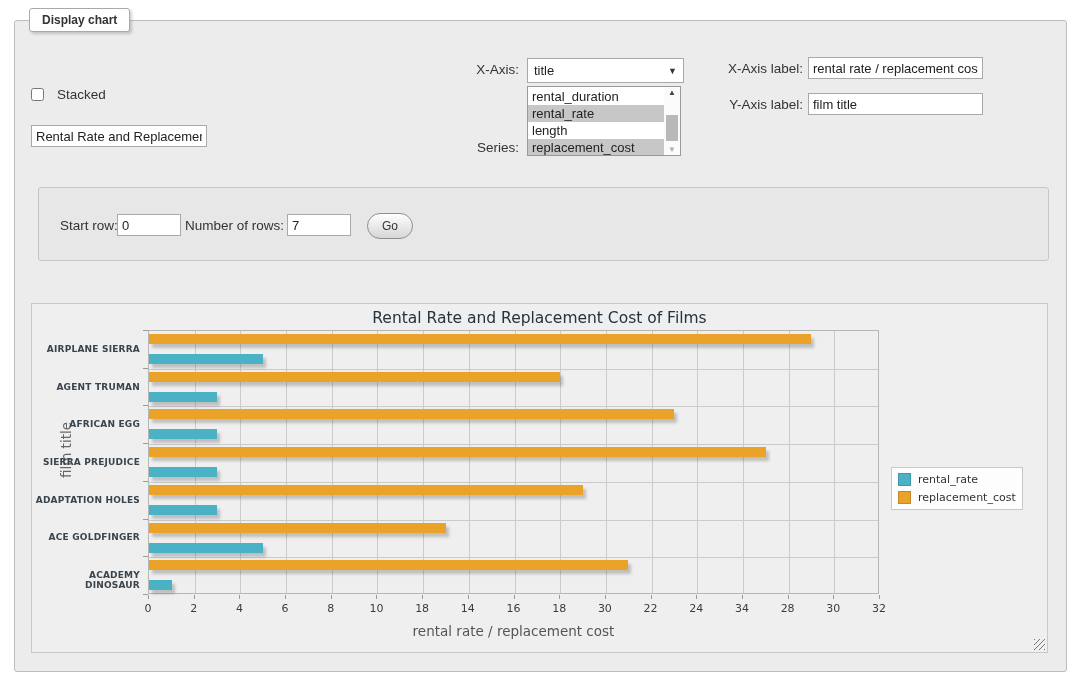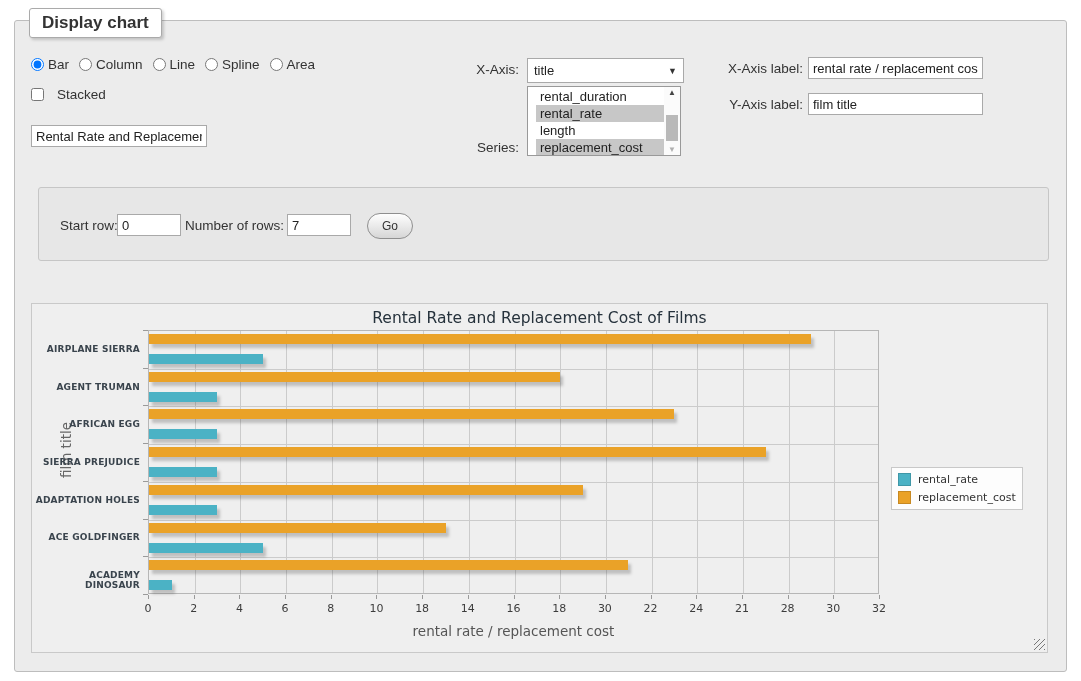--- a/index.html
+++ b/index.html
@@ -2,21 +2,21 @@
 <html><head>
 <meta charset="utf-8">
 <style>
   * { margin:0; padding:0; box-sizing:border-box; }
   html,body { width:1081px; height:681px; background:#fff; font-family:"Liberation Sans", sans-serif; }
   body { position:relative; overflow:hidden; }
 
   .fieldset { position:absolute; left:14px; top:20px; width:1053px; height:652px;
     background:#ececec; border:1px solid #bdbdbd; border-radius:3px; }
   .fieldset-legend { position:absolute; left:14px; top:-13px; background:#fff;
-    border:1px solid #aaa; border-radius:3px; padding:4px 12px; font-size:17px; font-weight:bold;
+    border:1px solid #aaa; border-radius:3px; padding:4px 12px; font-size:12px; font-weight:bold;
     color:#333; box-shadow:2px 2px 3px rgba(0,0,0,0.18); }
 
   .lbl { font-size:13.5px; color:#333; }
 
   .radio-row { position:absolute; left:16px; top:36px; display:flex; align-items:center; gap:10px; }
   .radio-row label { display:flex; align-items:center; gap:4px; font-size:13.5px; color:#333; }
   input[type=radio], input[type=checkbox] { width:13px; height:13px; }
 
   .stacked-row { position:absolute; left:16px; top:66px; display:flex; align-items:center; gap:13px; }
 
@@ -26,21 +26,21 @@
 
   .xaxis-label-txt  { position:absolute; left:400px; top:41px; width:104px; text-align:right; }
   .xaxis-select { position:absolute; left:512px; top:37px; width:157px; height:25px; background:#fff;
     border:1px solid #a9a9a9; font-size:13px; color:#222; display:flex; align-items:center;
     padding:0 6px; justify-content:space-between; }
   .xaxis-select .arrow { font-size:9px; color:#333; }
 
   .series-label-txt { position:absolute; left:400px; top:119px; width:104px; text-align:right; }
   .series-list { position:absolute; left:512px; top:65px; width:154px; height:70px; background:#fff;
     border:1px solid #999; overflow:hidden; }
-  .series-items { position:absolute; left:8px; top:1px; right:16px; }
+  .series-items { position:absolute; left:0; top:1px; right:16px; }
   .series-item { height:17px; line-height:17px; font-size:13px; color:#222; padding-left:4px;
     white-space:nowrap; }
   .series-item.selected { background:#c7c7c7; }
   .series-scrollbar { position:absolute; right:0; top:0; bottom:0; width:16px; background:#fbfbfb; }
   .sb-up { position:absolute; top:1px; left:0; right:0; text-align:center; font-size:8px; color:#444; }
   .sb-thumb { position:absolute; top:28px; left:2px; right:2px; height:26px; background:#b9b9b9; }
   .sb-down { position:absolute; bottom:1px; left:0; right:0; text-align:center; font-size:8px; color:#b0b0b0; }
 
   .field-label-x { position:absolute; left:700px; top:40px; width:88px; text-align:right; }
   .field-input-x { position:absolute; left:793px; top:36px; width:175px; }
@@ -81,42 +81,20 @@
   .legend-text { font-size:11px; color:#333; white-space:nowrap; }
   .resize-grip { position:absolute; right:2px; bottom:2px; width:11px; height:11px;
     background:repeating-linear-gradient(135deg, #777 0 1px, transparent 1px 3.6px); }
 </style>
 </head>
 <body>
 
 <div class="fieldset">
   <div class="fieldset-legend">Display chart</div>
 
-  <div class="radio-row" id="chart-type-radios">
-      <label>
-        <input type="radio" name="ctype" checked="" style="">
-        <span>Bar</span>
-      </label>
-      <label>
-        <input type="radio" name="ctype" style="">
-        <span>Column</span>
-      </label>
-      <label>
-        <input type="radio" name="ctype" style="">
-        <span>Line</span>
-      </label>
-      <label>
-        <input type="radio" name="ctype" style="">
-        <span>Spline</span>
-      </label>
-      <label>
-        <input type="radio" name="ctype" style="">
-        <span>Area</span>
-      </label>
-    </div>
 
   <div class="stacked-row">
     <input type="checkbox" id="stacked-cb" style="">
     <label for="stacked-cb" class="lbl">Stacked</label>
   </div>
 
   <input type="text" class="title-input" value="Rental Rate and Replacement Cost of Films" style="">
 
   <div class="lbl xaxis-label-txt">X-Axis:</div>
   <div class="xaxis-select">
@@ -228,21 +206,21 @@
         <div class="xtick" style="left: 466.5px; top: 298px;">16</div>
         <div class="xtickmark" style="left: 527.188px; top: 291px;"></div>
         <div class="xtick" style="left: 512.188px; top: 298px;">18</div>
         <div class="xtickmark" style="left: 572.875px; top: 291px;"></div>
         <div class="xtick" style="left: 557.875px; top: 298px;">30</div>
         <div class="xtickmark" style="left: 618.562px; top: 291px;"></div>
         <div class="xtick" style="left: 603.562px; top: 298px; text-align: center;">22</div>
         <div class="xtickmark" style="left: 664.25px; top: 291px;"></div>
         <div class="xtick" style="left: 649.25px; top: 298px;">24</div>
         <div class="xtickmark" style="left: 709.938px; top: 291px;"></div>
-        <div class="xtick" style="left: 694.938px; top: 298px;">21</div>
+        <div class="xtick" style="left: 694.938px; top: 298px;">34</div>
         <div class="xtickmark" style="left: 755.625px; top: 291px;"></div>
         <div class="xtick" style="left: 740.625px; top: 298px;">28</div>
         <div class="xtickmark" style="left: 801.312px; top: 291px;"></div>
         <div class="xtick" style="left: 786.312px; top: 298px;">30</div>
         <div class="xtickmark" style="left: 847px; top: 291px;"></div>
         <div class="xtick" style="left: 832px; top: 298px;">32</div>
       </div>
     <div class="x-axis-title" id="x-axis-title" style="left: 116px; width: 731px; top: 319px;">rental rate / replacement cost</div>
     <div class="legend" id="legend">
         <div class="legend-item">

